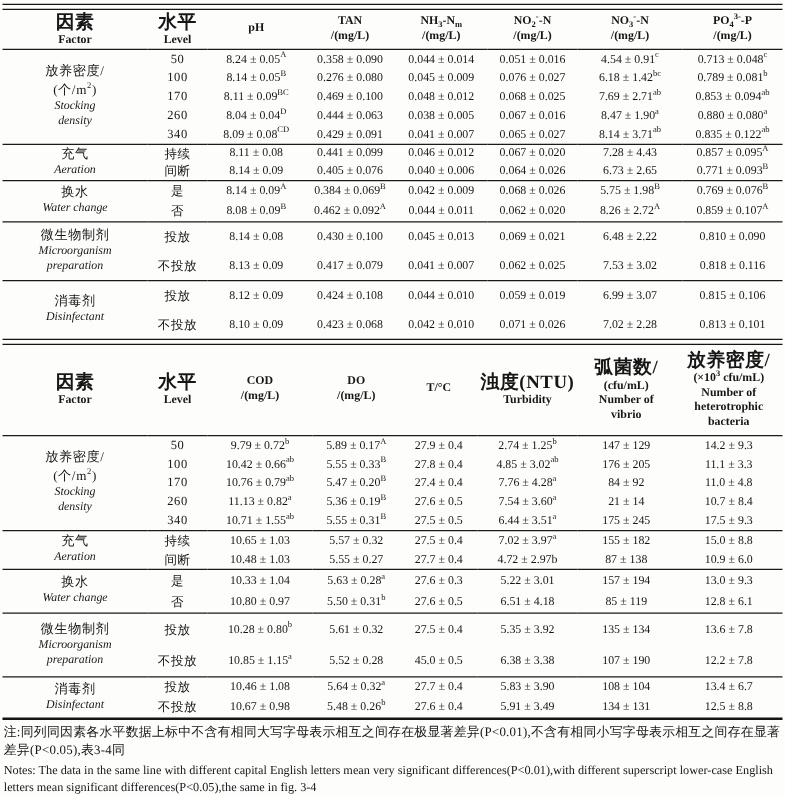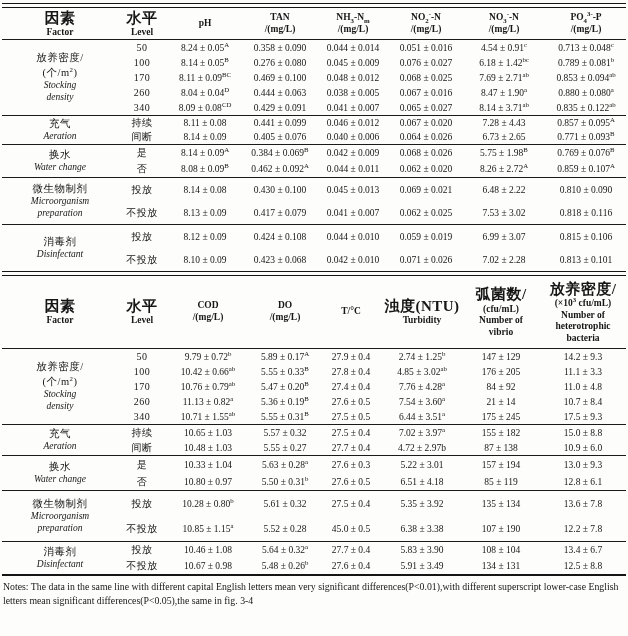--- a/index.html
+++ b/index.html
@@ -440,15 +440,16 @@
             <td class="val">27.6 ± 0.4</td>
             <td class="val">5.91 ± 3.49</td>
             <td class="val">134 ± 131</td>
             <td class="val">12.5 ± 8.8</td>
           </tr>
         </tbody>
       </table>
     </div>
   <div class="rule-thick"></div>
   <div class="notes">
+    <div class="note-zh">注:同列同因素各水平数据上标中不含有相同大写字母表示相互之间存在极显著差异(P&lt;0.01),不含有相同小写字母表示相互之间存在显著差异(P&lt;0.05),表3-4同</div>
     <div class="note-en">Notes: The data in the same line with different capital English letters mean very significant differences(P&lt;0.01),with different superscript lower-case English letters mean significant differences(P&lt;0.05),the same in fig. 3-4</div>
   </div>
 </div>
 
 </body></html>

